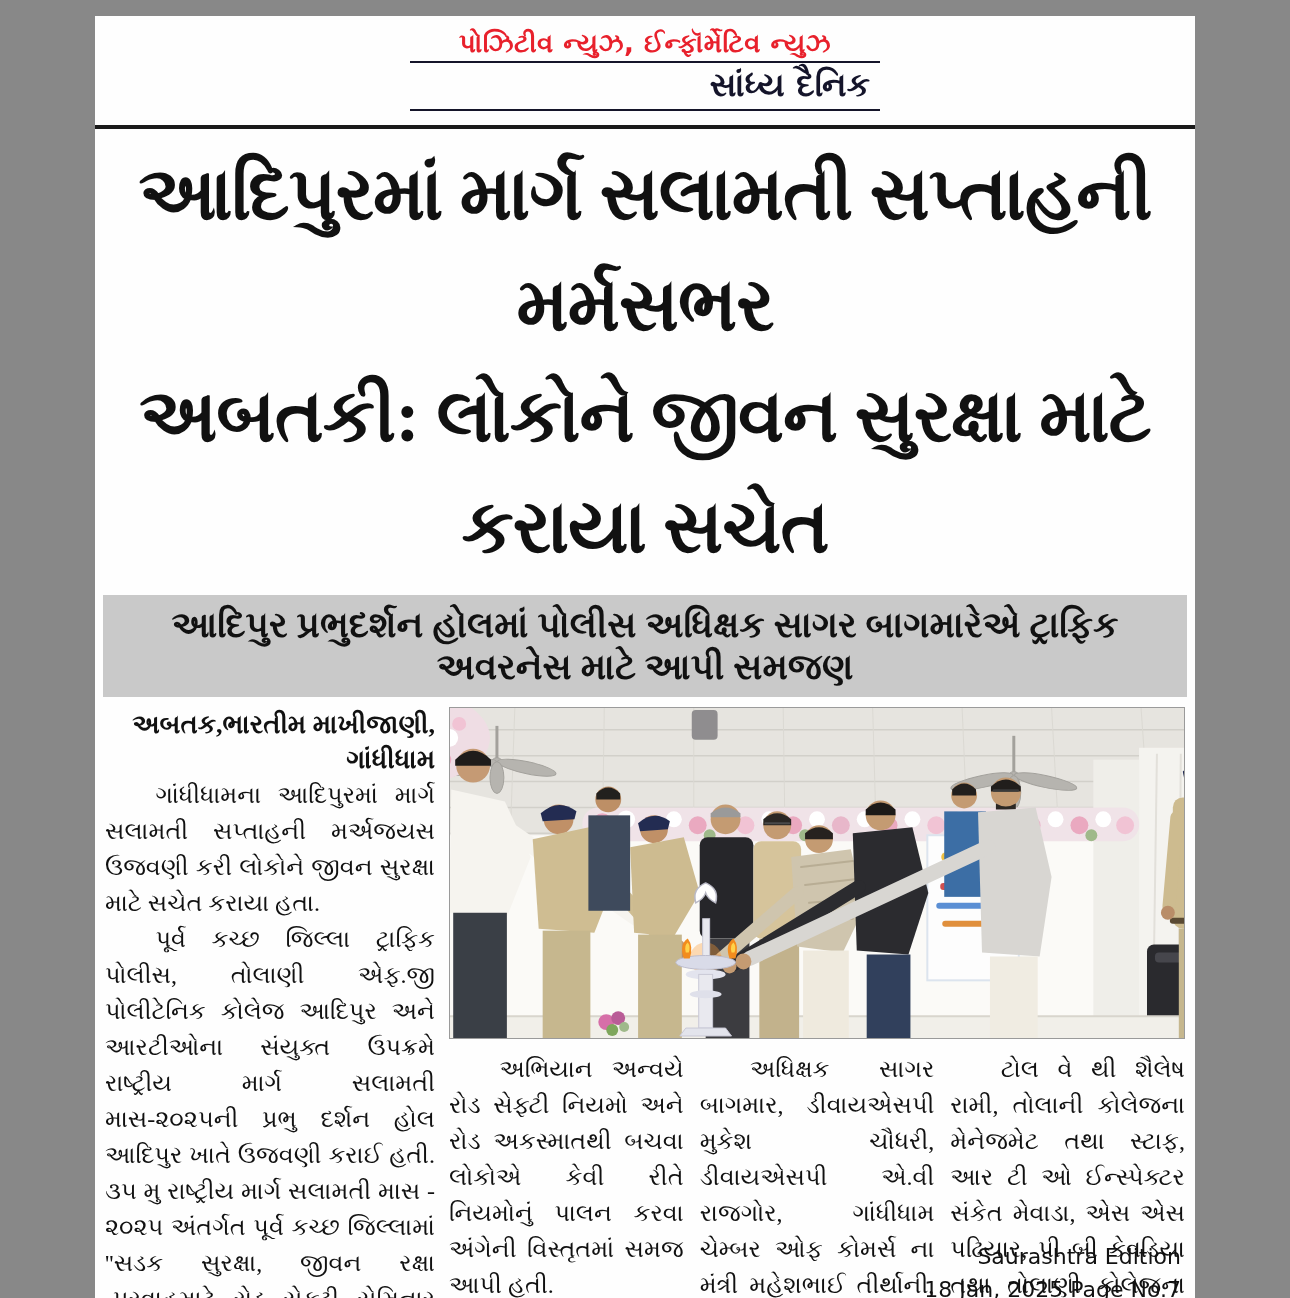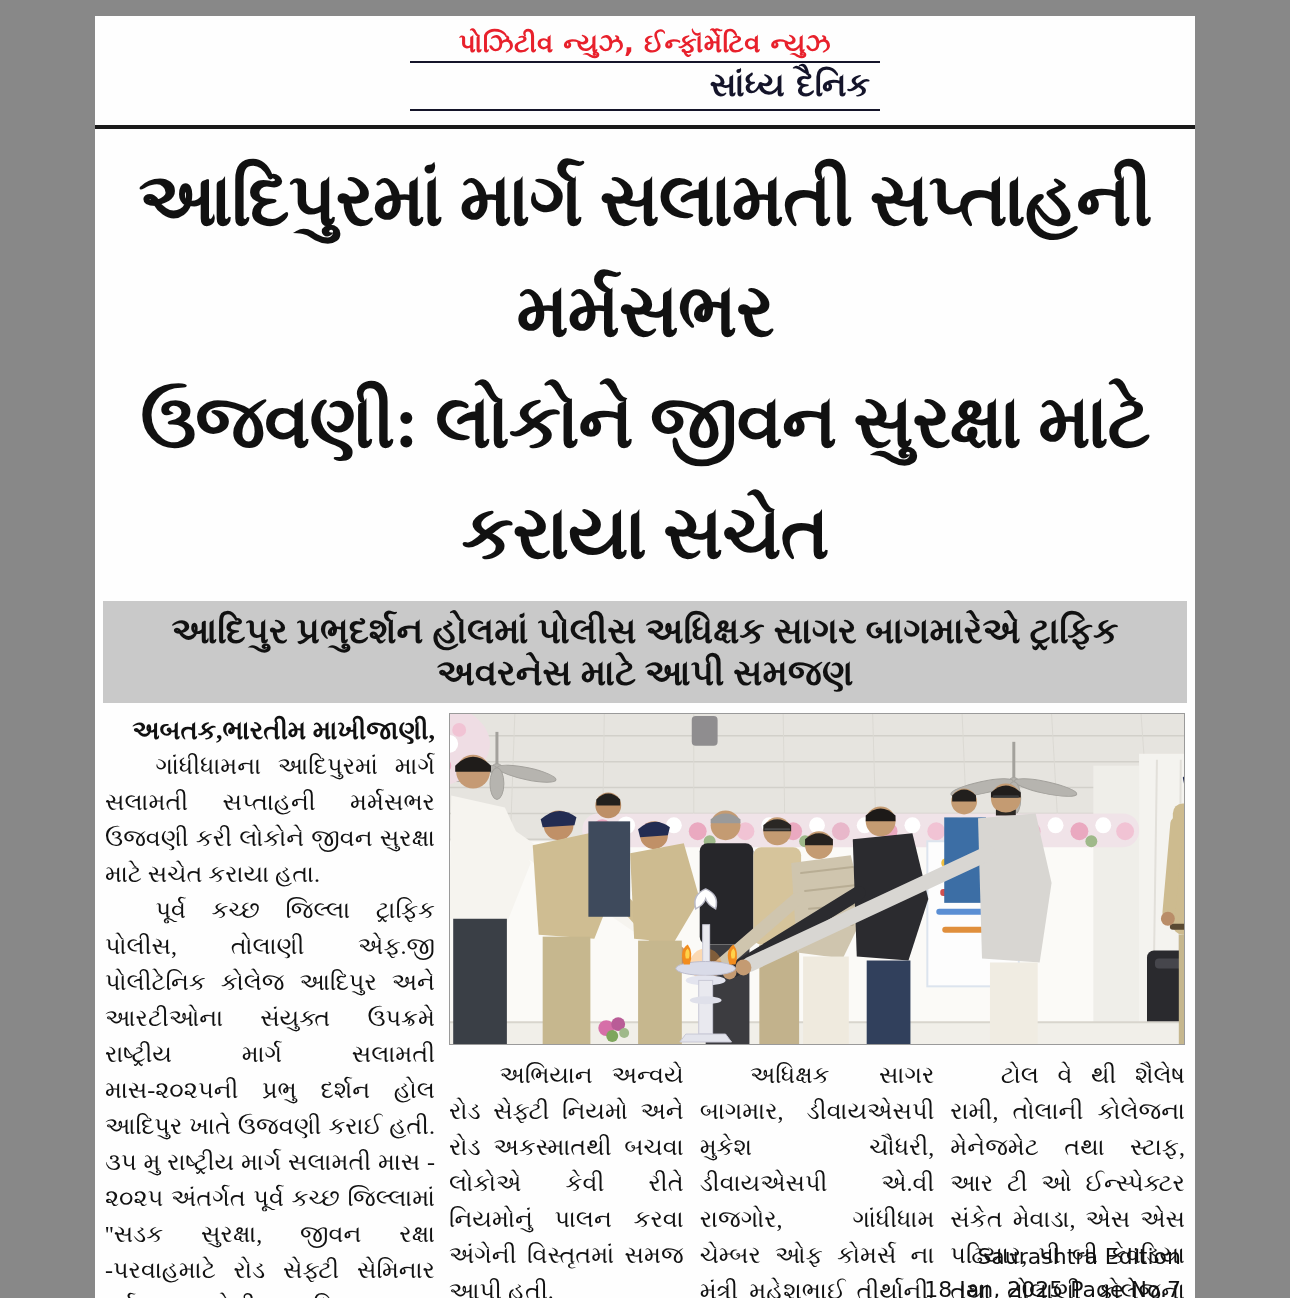--- a/index.html
+++ b/index.html
@@ -39,21 +39,21 @@
   }
   .subtitle-box span{
     font-family:"DejaVu Sans","Liberation Sans",sans-serif;
     font-weight:bold;font-size:33px;color:var(--subtitle-dark,#14142a);
   }
   
   .top-rule{border:0;border-top:4px solid var(--rule-black,#1a1a1a);margin:14px 0 0 0;}
   .headline{
     text-align:center;font-weight:bold;
     font-size:74px;line-height:1.5;
-    padding:16px 8px 6px;
+    padding:10px 8px 6px;
     letter-spacing:-1px;
   }
   .subheadline{
     background:var(--subhead-bg,#c9c9c9);
     text-align:center;font-weight:bold;font-size:36px;
     padding:9px 12px;margin:6px 8px 0;
   }
   
   .body-grid{
     display:grid;grid-template-columns:330px 1fr;
@@ -89,32 +89,33 @@
     <div class="tagline">પોઝિટીવ ન્યુઝ, ઈન્ફૉર્મેટિવ ન્યુઝ</div>
     <div class="subtitle-box">
       <span>સાંધ્ય દૈનિક</span>
     </div>
   </header>
 
   <hr class="top-rule">
 
   <h1 class="headline" style="margin:0">
     <div>આદિપુરમાં માર્ગ સલામતી સપ્તાહની મર્મસભર</div>
-    <div>ઉજવણી: લોકોને જીવન સુરક્ષા માટે કરાયા સચેત</div>
+    <div>અબતકી: લોકોને જીવન સુરક્ષા માટે કરાયા સચેત</div>
   </h1>
 
   <div class="subheadline">આદિપુર પ્રભુદર્શન હોલમાં પોલીસ અધિક્ષક સાગર બાગમારેએ ટ્રાફિક અવરનેસ માટે આપી સમજણ</div>
 
   <div class="body-grid">
 
     <div class="article-col">
       <div class="byline">
         <div>અબતક,ભારતીમ માખીજાણી,</div>
+        <div>ગાંધીધામ</div>
       </div>
-      <p>ગાંધીધામના આદિપુરમાં માર્ગ સલામતી સપ્તાહની મર્મસભર ઉજવણી કરી લોકોને જીવન સુરક્ષા માટે સચેત કરાયા હતા.</p>
+      <p>ગાંધીધામના આદિપુરમાં માર્ગ સલામતી સપ્તાહની મર્અજયસ ઉજવણી કરી લોકોને જીવન સુરક્ષા માટે સચેત કરાયા હતા.</p>
       <p>પૂર્વ કચ્છ જિલ્લા ટ્રાફિક પોલીસ, તોલાણી એફ.જી પોલીટેનિક કોલેજ આદિપુર અને આરટીઓના સંયુક્ત ઉપક્રમે રાષ્ટ્રીય માર્ગ સલામતી માસ-૨૦૨૫ની પ્રભુ દર્શન હોલ આદિપુર ખાતે ઉજવણી કરાઈ હતી. ૩૫ મુ રાષ્ટ્રીય માર્ગ સલામતી માસ - ૨૦૨૫ અંતર્ગત પૂર્વ કચ્છ જિલ્લામાં ''સડક સુરક્ષા, જીવન રક્ષા -પરવાહમાટે રોડ સેફ્ટી સેમિનાર પૂર્વ કચ્છ પોલીસ અધિક્ષક સાગર બાગમારની પ્રેરક ઉપસ્થિતિમાં પ્રભુ દર્શન હોલ આદિપુર ખાતે યોજાયો હતો.માર્ગ સલામતી માસના પ્રસંગે પૂર્વ કચ્છ પોલીસ અધિક્ષક સાગર બાગમારે ''સડક સુરક્ષા, જીવન રક્ષા -પરવાહ</p>
     </div>
 
     <div>
 
       <div class="photo-wrap">
         <svg viewBox="0 0 928 332" preserveAspectRatio="xMidYMid slice" role="img" aria-label="Officials and police officers lighting a ceremonial lamp at Prabhu Darshan Hall, Adipur during Road Safety Week; hall with ceiling fans, flower garlands, white curtains and a speaker on stage">
 
           <g>
             <rect x="0" y="0" width="928" height="150" fill="#e6e4df"></rect>

